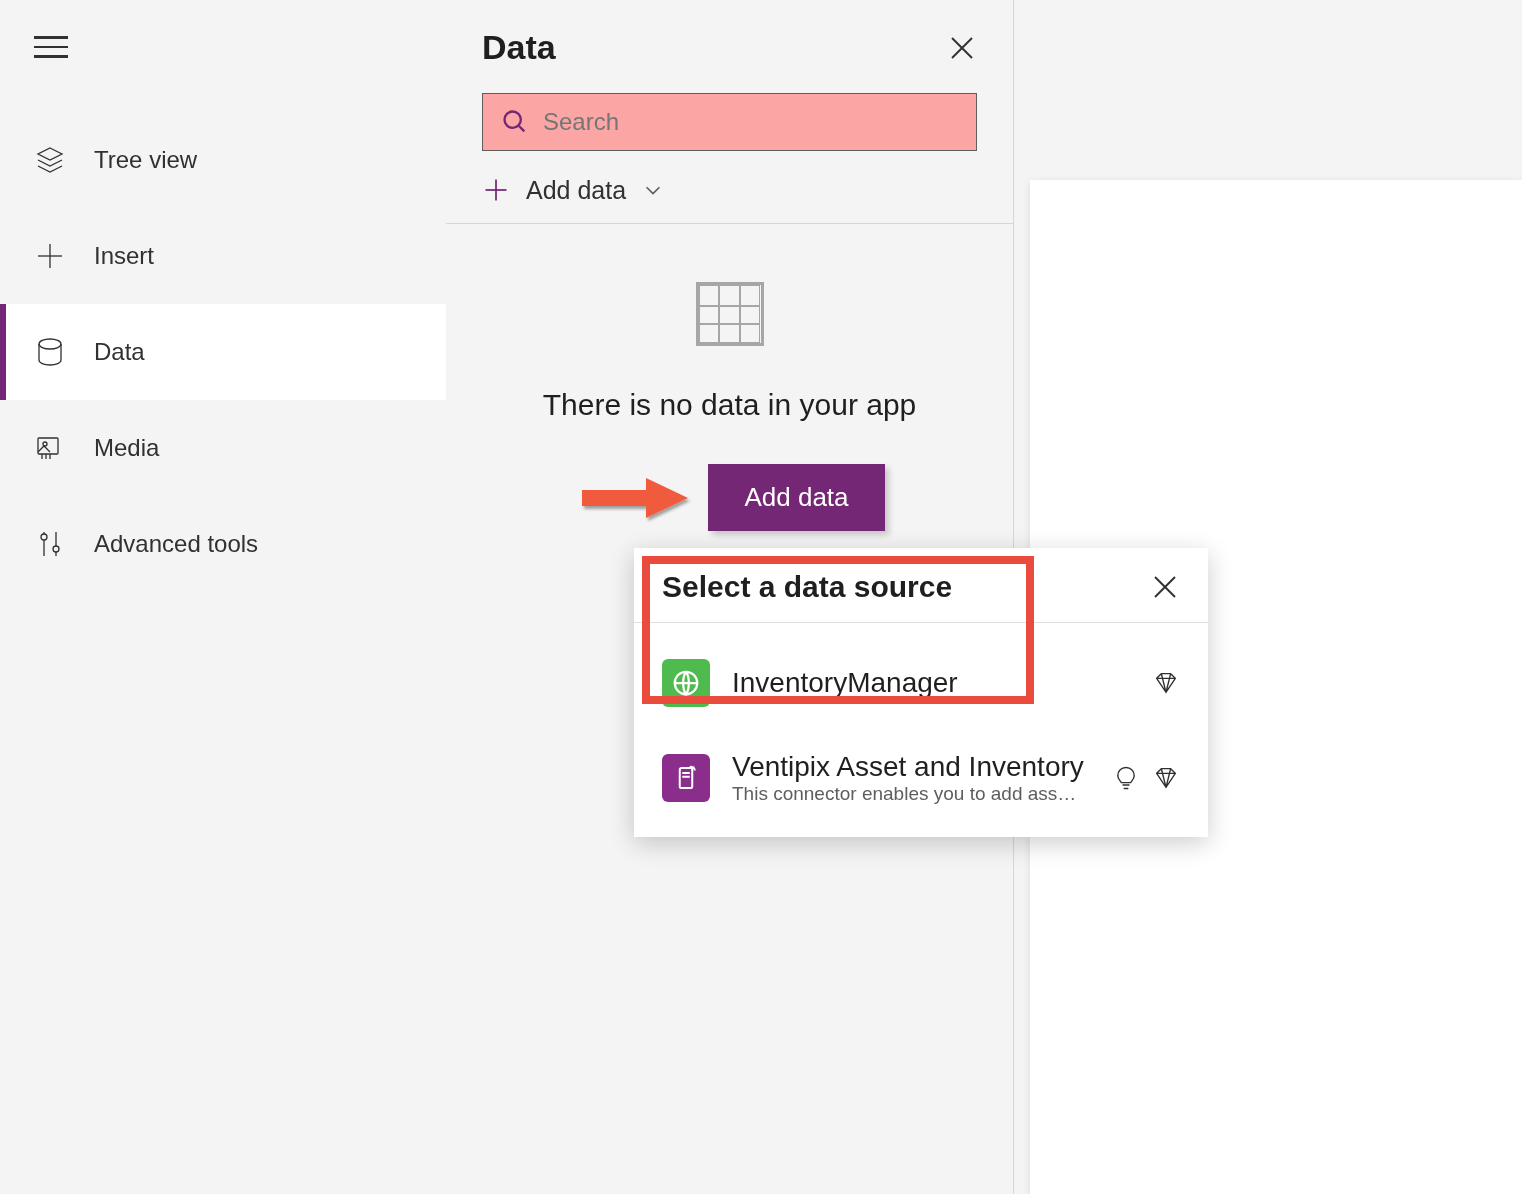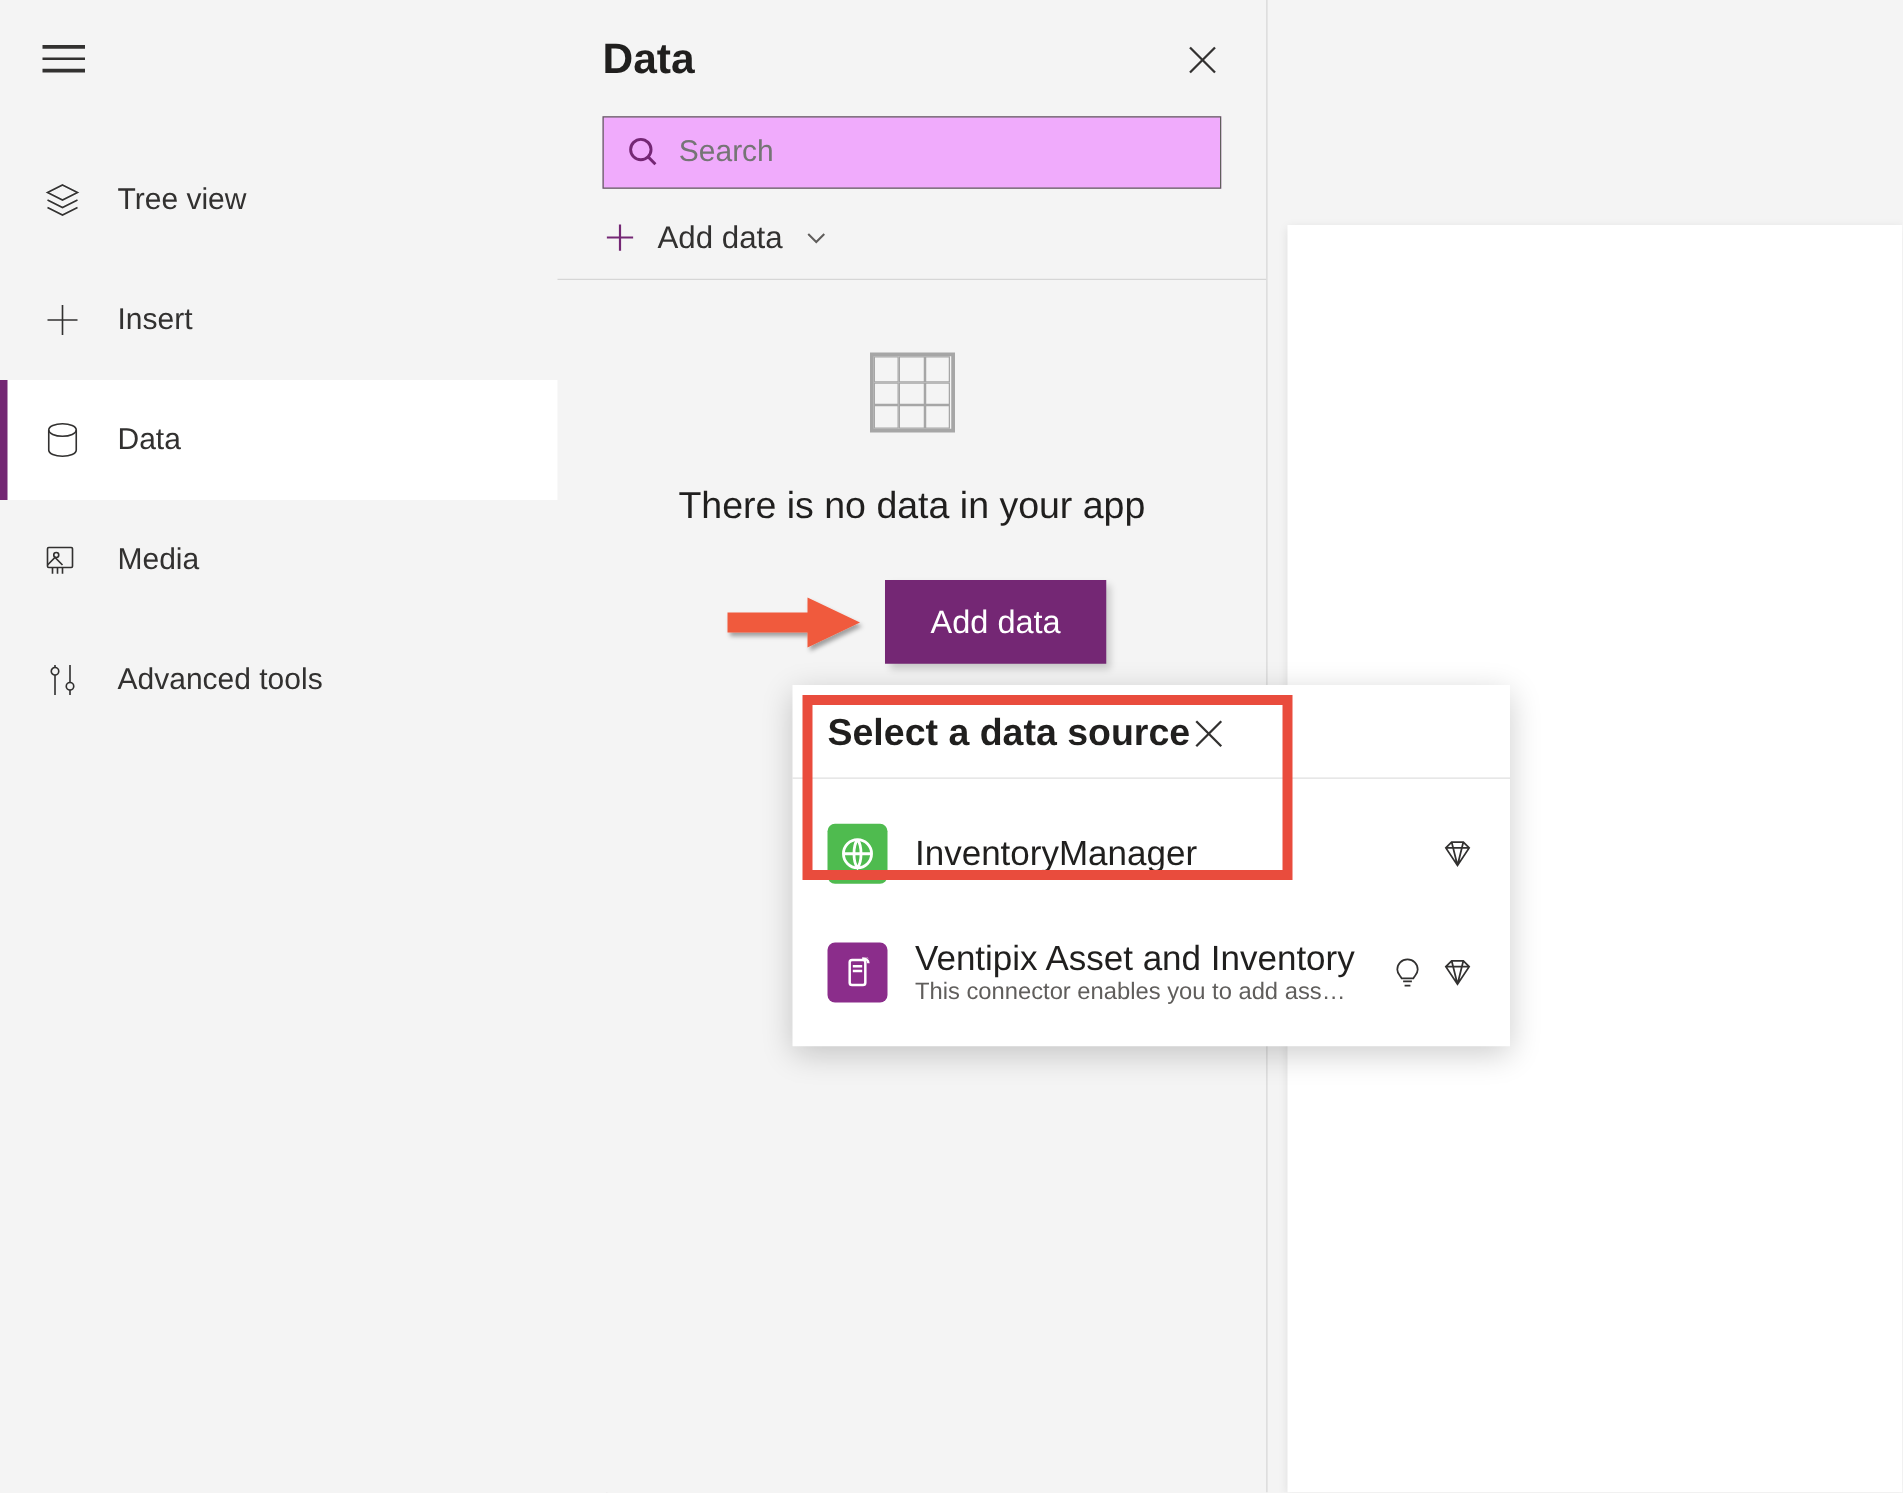--- a/index.html
+++ b/index.html
@@ -97,21 +97,21 @@
     }
     .close-x {
       width: 30px;
       height: 30px;
       cursor: pointer;
     }
     .close-x svg { width: 100%; height: 100%; stroke: #323130; stroke-width: 1.5; }
     .search-box {
       margin-top: 26px;
       height: 58px;
-      background: #f0abfc;
+      background: #fca5a5;
       border: 1px solid #605e5c;
       display: flex;
       align-items: center;
       padding: 0 18px;
     }
     .search-box svg { width: 28px; height: 28px; stroke: #742774; fill: none; stroke-width: 2; margin-right: 14px; }
     .search-box input {
       border: none;
       outline: none;
       font-size: 24px;
@@ -212,20 +212,21 @@
       position: absolute;
       left: 8px;
       top: 8px;
       width: 392px;
       height: 148px;
       border: 8px solid #e94c3d;
       pointer-events: none;
     }
     .popup-title-row {
       display: flex;
+      justify-content: space-between;
       align-items: center;
     }
     .popup-title {
       font-size: 30px;
       font-weight: 600;
       color: #201f1e;
     }
     .popup-search {
       margin-top: 18px;
       height: 56px;

